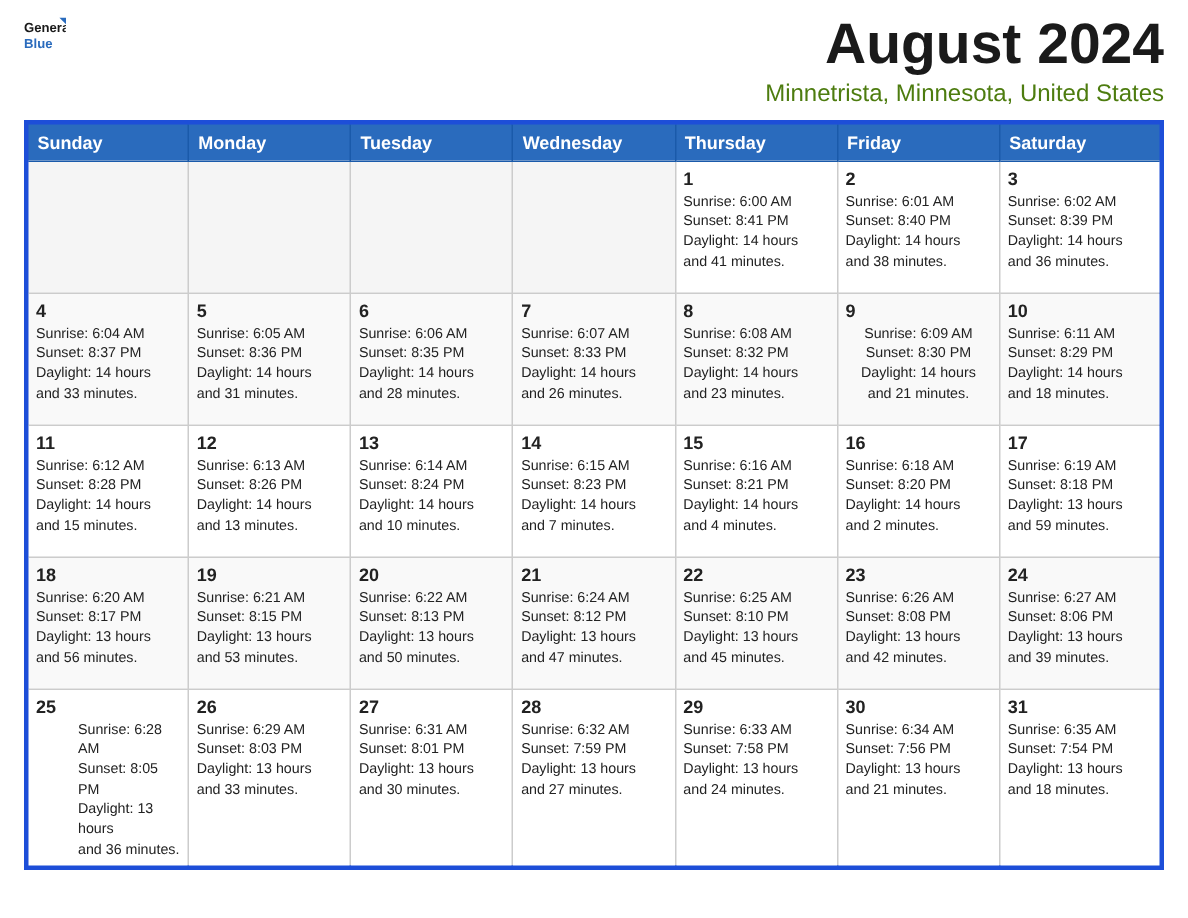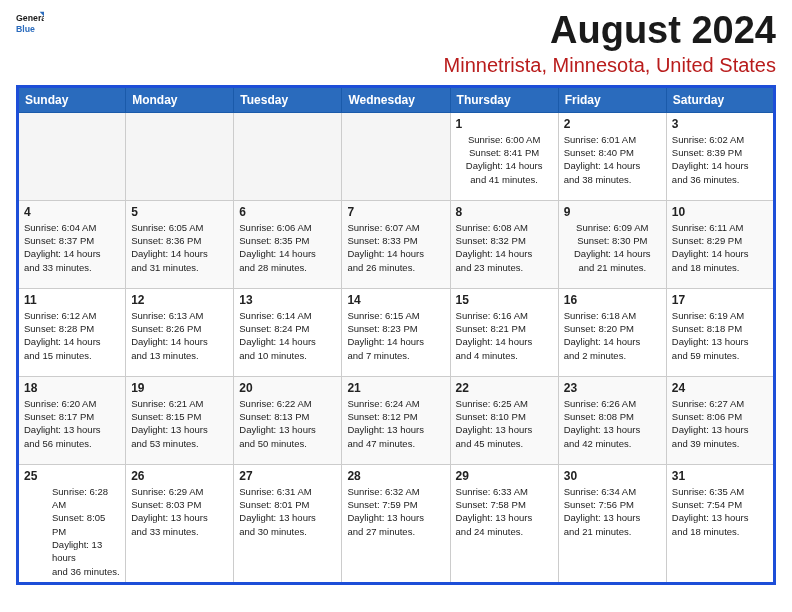--- a/index.html
+++ b/index.html
@@ -31,22 +31,22 @@
     .title-block {
       text-align: right;
     }
     .main-title {
       font-size: 38px;
       font-weight: bold;
       color: #1a1a1a;
       line-height: 1.1;
     }
     .subtitle {
-      font-size: 20px;
-      color: #b91c1c;
+      font-size: 16px;
+      color: #4d7c0f;
       margin-top: 2px;
       margin-left: 16px;
     }
     .calendar {
       width: 100%;
       border-collapse: collapse;
       border: 3px solid #1d4ed8;
     }
     .calendar th {
       background: #2a6bbd;
@@ -117,21 +117,21 @@
         </tr>
     </thead>
     <tbody id="calendar-body">
     <tr>
           <td class="empty"></td>
           <td class="empty"></td>
           <td class="empty"></td>
           <td class="empty"></td>
           <td>
             <span class="day-num">1</span>
-            <div class="day-info" style="white-space: pre-line; text-align: center;">Sunrise: 6:00 AM
+            <div class="day-info" style="white-space: pre-line;">Sunrise: 6:00 AM
 Sunset: 8:41 PM
 Daylight: 14 hours
 and 41 minutes.</div>
           </td>
           <td>
             <span class="day-num">2</span>
             <div class="day-info" style="white-space: pre-line;">Sunrise: 6:01 AM
 Sunset: 8:40 PM
 Daylight: 14 hours
 and 38 minutes.</div>

